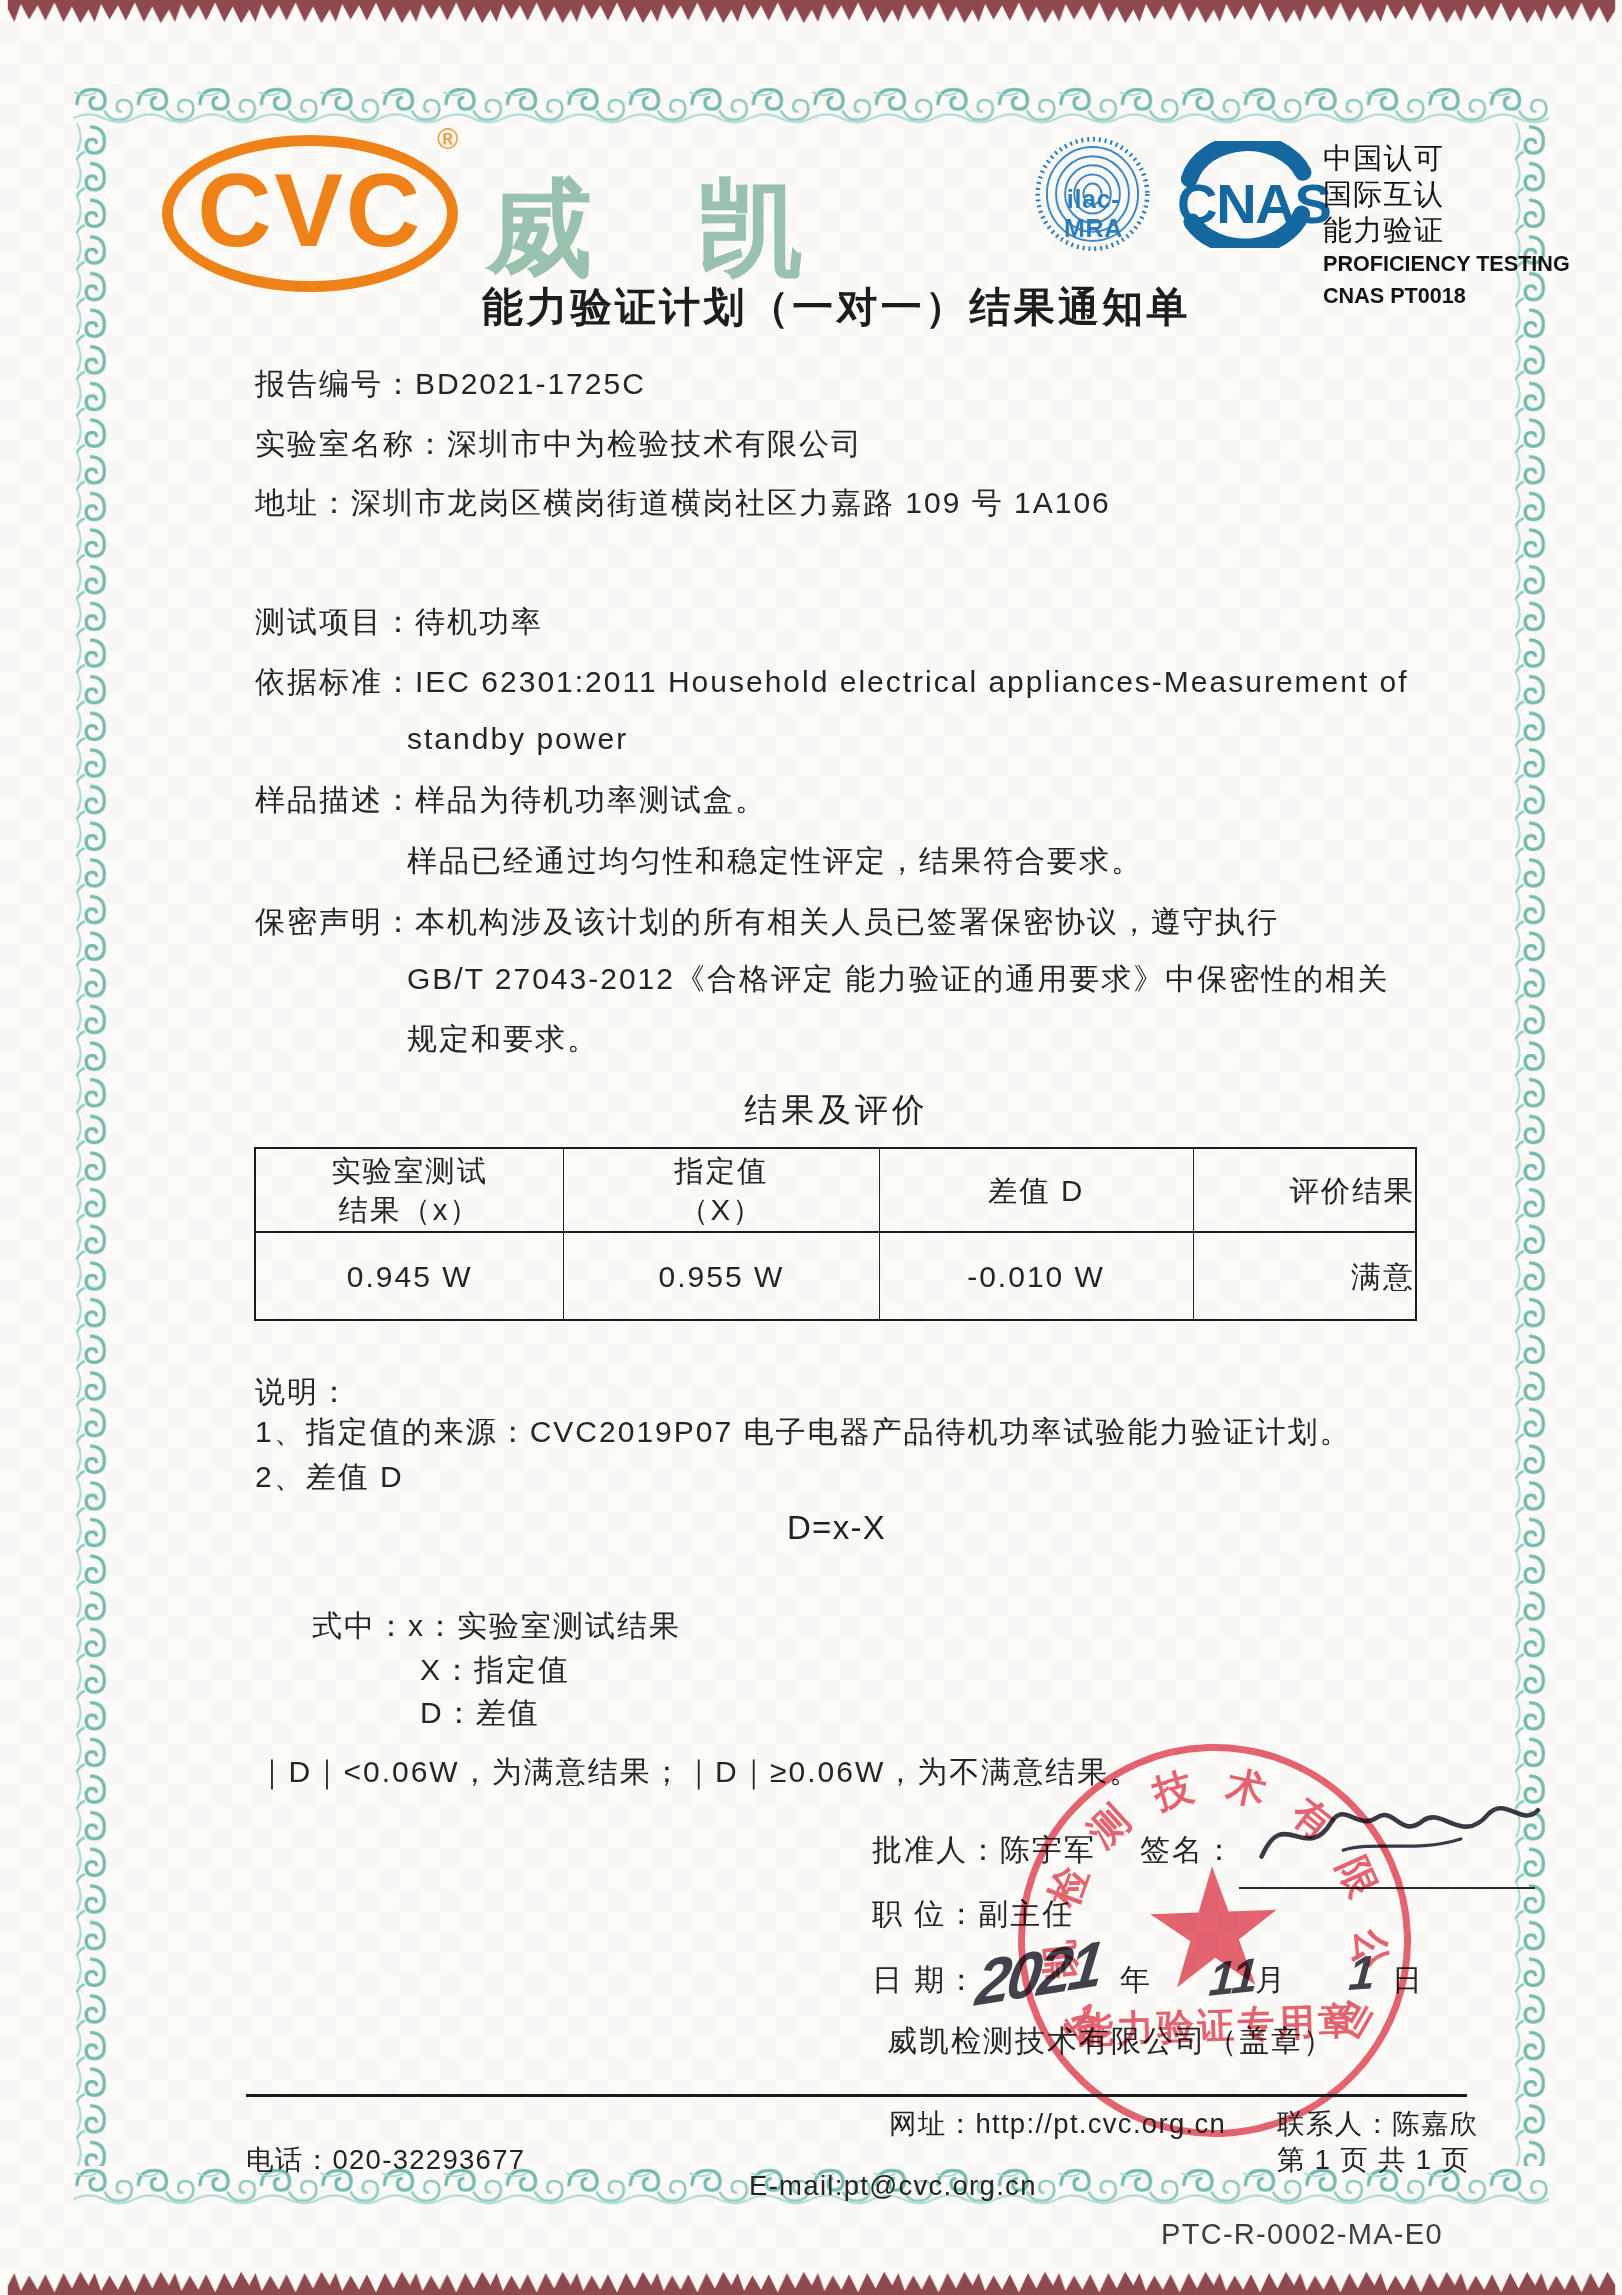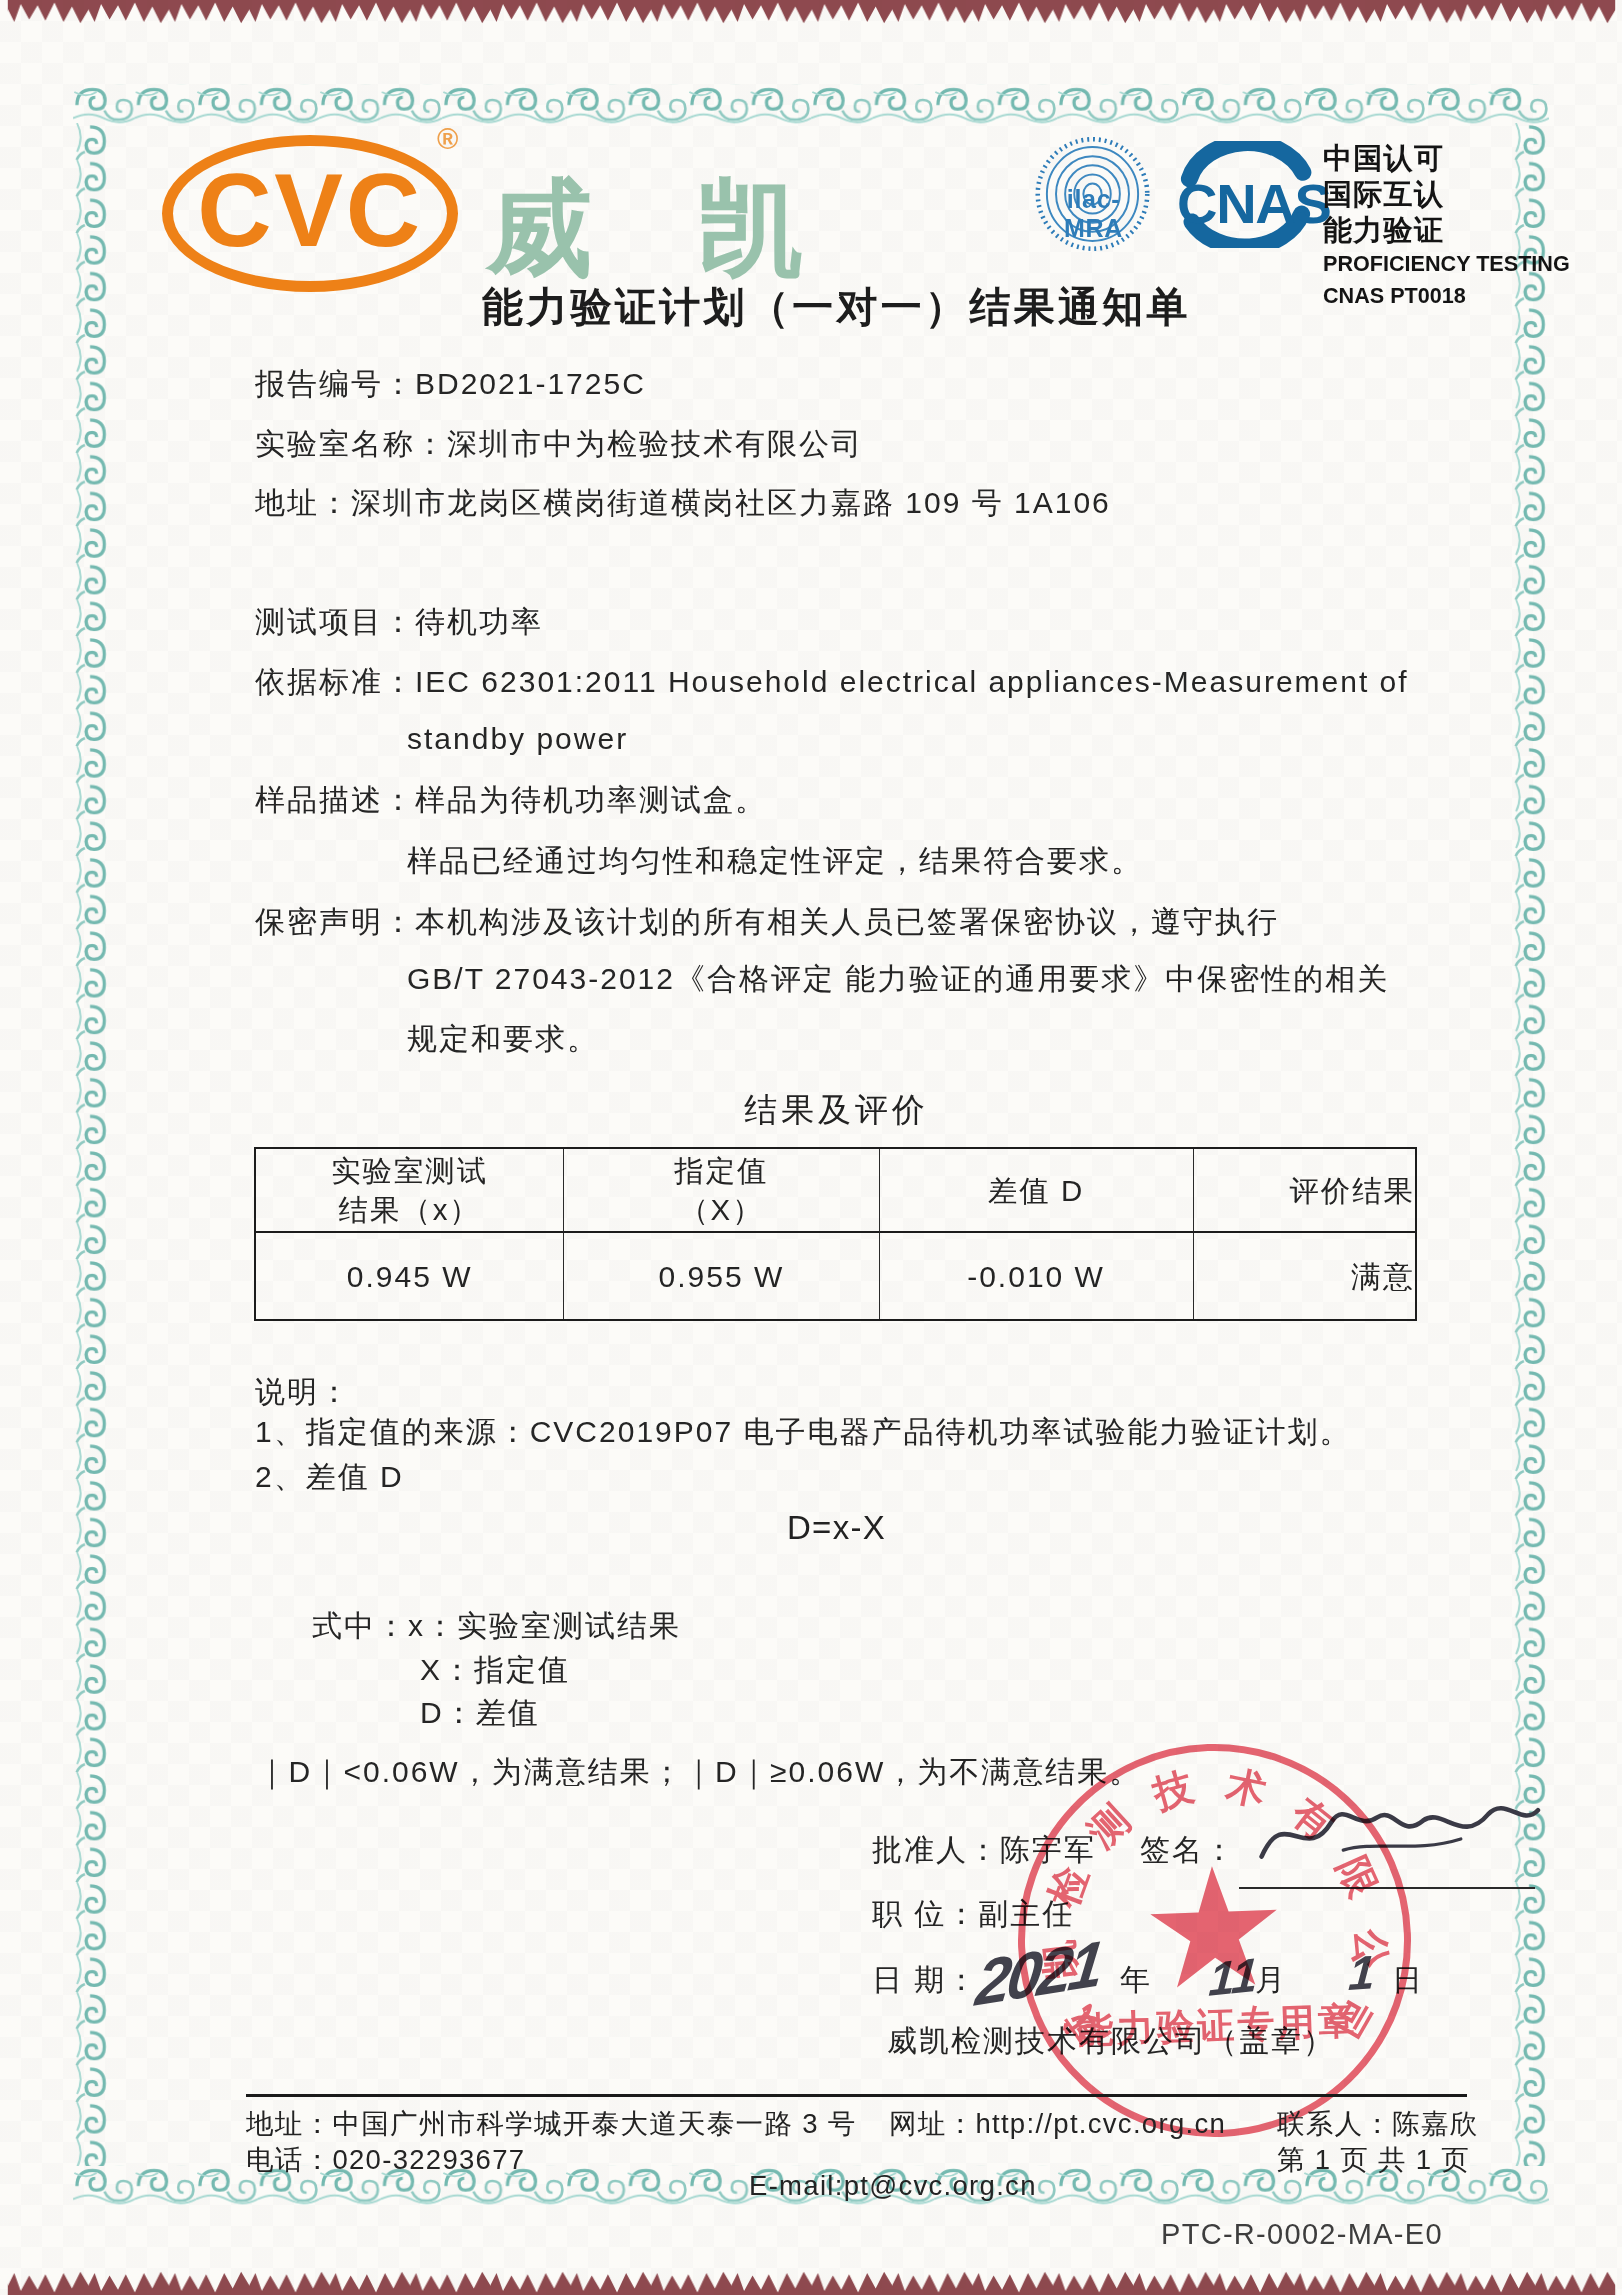--- a/index.html
+++ b/index.html
@@ -35,21 +35,21 @@
   .ilac-badge{left:1035px;top:136px;width:115px;height:116px;}
   .ilac-label{
     position:absolute;left:1038px;top:185px;width:111px;text-align:center;
     font-size:25px;font-weight:bold;color:#2e7cb8;letter-spacing:0.7px;
   }
   .cnas-box{left:1175px;top:141px;width:141px;height:107px;}
   .cnas-text{
     position:absolute;left:1177px;top:171px;width:140px;text-align:center;
     font-size:56px;font-weight:bold;color:#15679f;letter-spacing:-1.3px;
   }
-  .accr{left:1323px;top:140px;line-height:36px;font-size:29px;font-weight:bold;color:#141414;letter-spacing:1.3px;}
+  .accr{left:1323px;top:140px;line-height:36px;font-size:29px;font-weight:normal;color:#141414;letter-spacing:1.3px;}
   .accr-en{left:1323px;top:251px;font-size:21.6px;font-weight:bold;color:#141414;}
   .accr-code{left:1323px;top:283px;font-size:21.6px;font-weight:bold;color:#141414;}
   
   .doc-title{
     left:255px;top:280px;width:1163px;text-align:center;
     font-size:41px;font-weight:bold;color:#1d1d1d;letter-spacing:3.3px;
   }
   .line{font-size:30px;color:#252525;letter-spacing:2px;}
   .l-info0{left:255px;top:364px;}
   .l-info1{left:255px;top:424px;}
@@ -274,21 +274,20 @@
         <span style="position: absolute; left: 50%; top: 50%; font-size: 39px; font-weight: bold; color: rgb(228, 80, 95); transform: translate(-50%, -50%) rotate(40.6667deg) translateY(-156px);">有</span>
         <span style="position: absolute; left: 50%; top: 50%; font-size: 39px; font-weight: bold; color: rgb(228, 80, 95); transform: translate(-50%, -50%) rotate(67.7778deg) translateY(-156px);">限</span>
         <span style="position: absolute; left: 50%; top: 50%; font-size: 39px; font-weight: bold; color: rgb(228, 80, 95); transform: translate(-50%, -50%) rotate(94.8889deg) translateY(-156px);">公</span>
         <span style="position: absolute; left: 50%; top: 50%; font-size: 39px; font-weight: bold; color: rgb(228, 80, 95); transform: translate(-50%, -50%) rotate(122deg) translateY(-156px);">司</span>
       </div>
     <div class="stamp-star">★</div>
     <div class="stamp-banner">能力验证专用章</div>
   </div>
 
   <div class="foot-rule"></div>
-  <span class="abs foot f-a">地址：中国广州市科学城开泰大道天泰一路 3 号</span>
   <span class="abs foot f-w">网址：http://pt.cvc.org.cn</span>
   <span class="abs foot f-c">联系人：陈嘉欣</span>
   <span class="abs foot f-p">电话：020-32293677</span>
   <span class="abs foot f-e">E-mail:pt@cvc.org.cn</span>
   <span class="abs foot f-n">第 1 页  共 1 页</span>
   <span class="abs doc-code">PTC-R-0002-MA-E0</span>
 
 </div>
 
 

